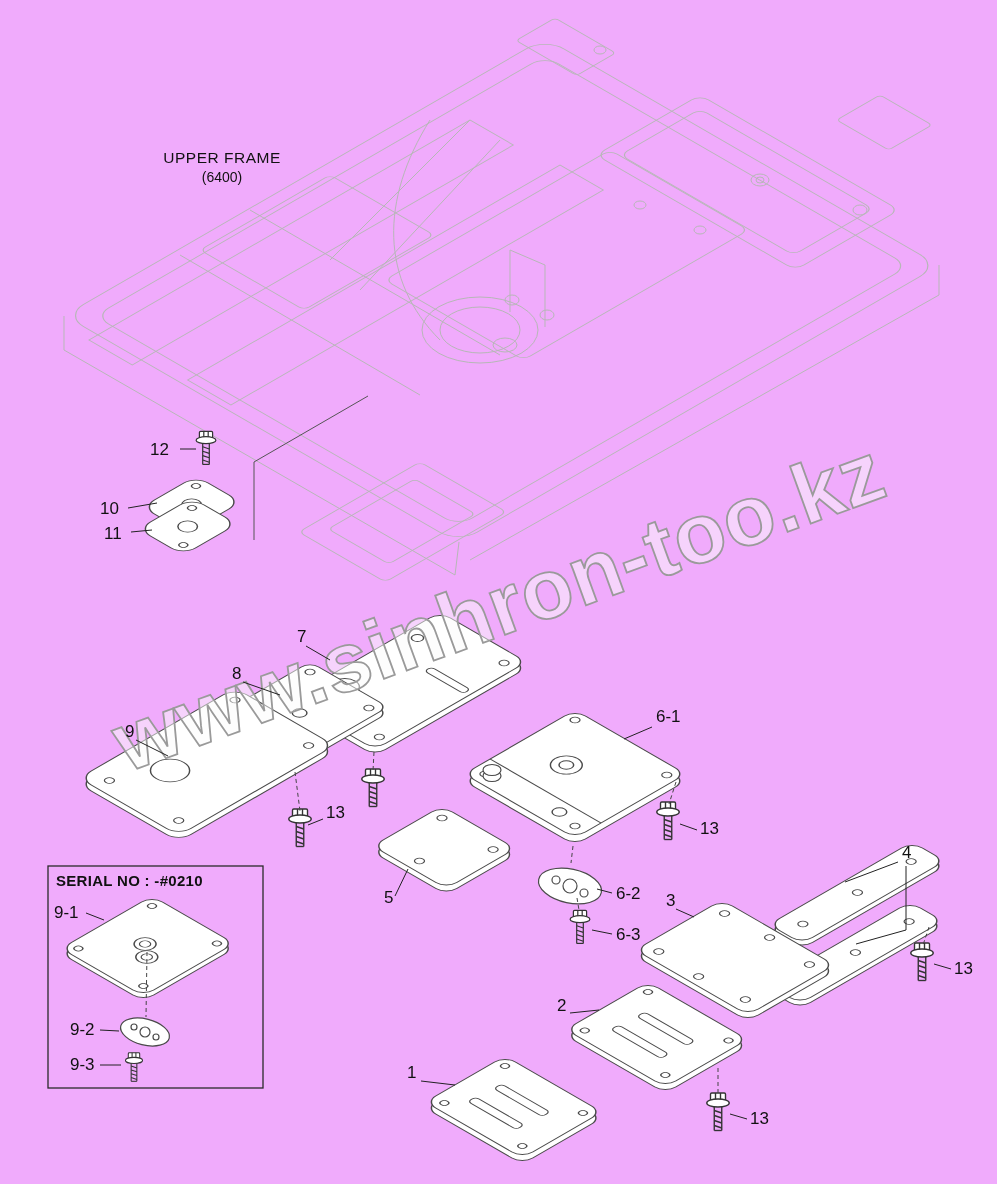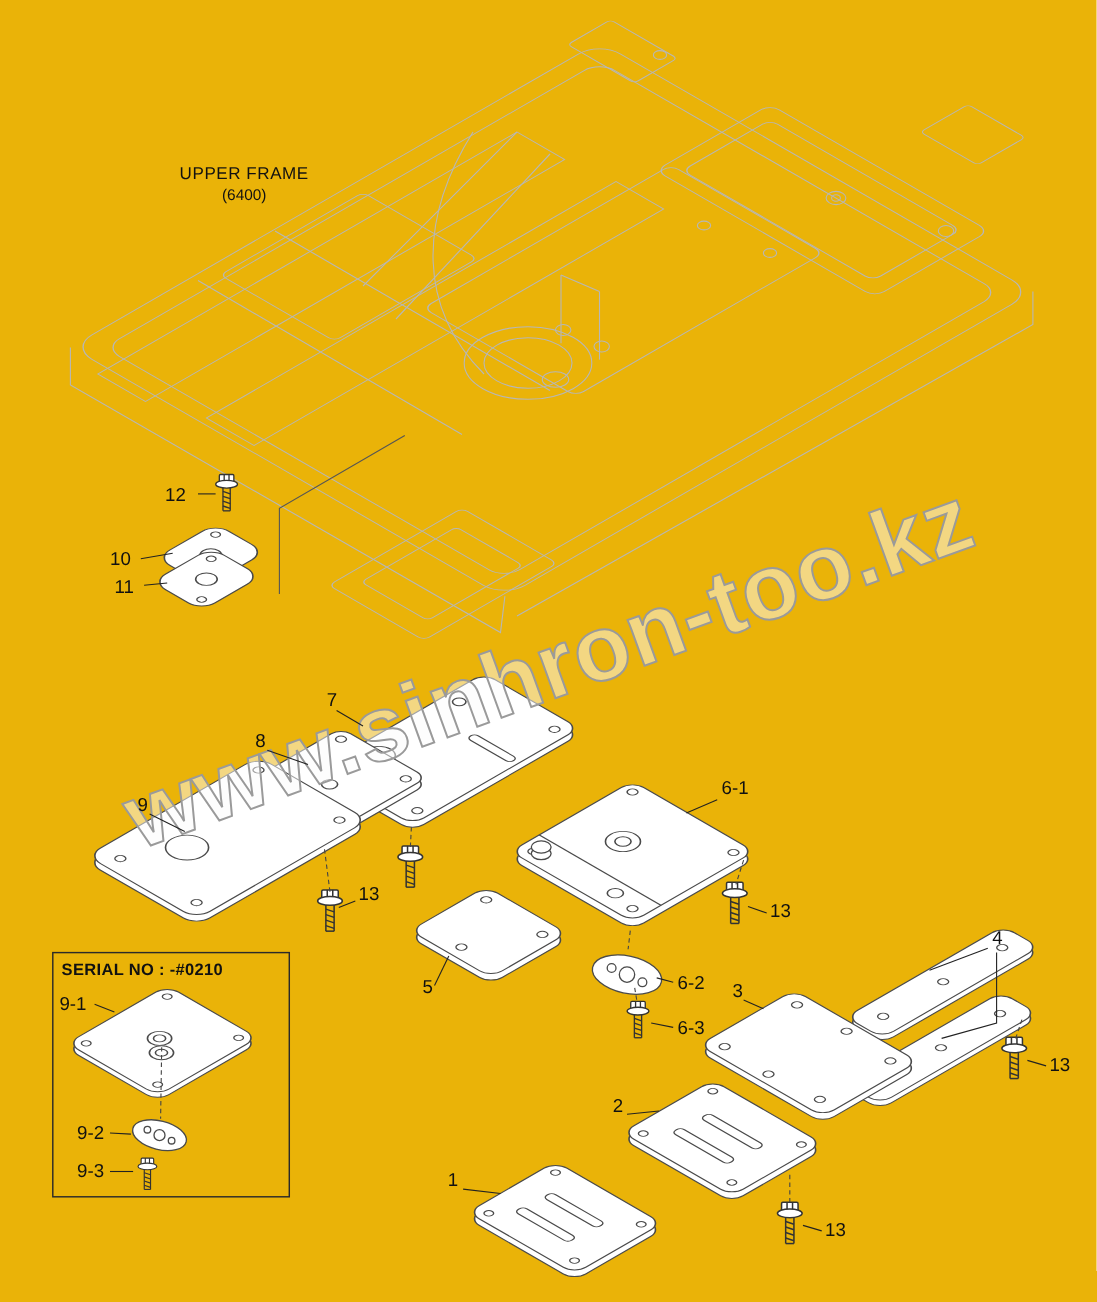--- a/index.html
+++ b/index.html
@@ -1,19 +1,19 @@
 <!DOCTYPE html>
 <html><head>
 <meta charset="utf-8">
 <style>
   html,body{margin:0;padding:0;background:#fff;}
   .canvas{
     position:relative;
     width:997px;height:1184px;
-    background:#eab308;
+    background:#f0abfc;
     overflow:hidden;
     font-family:"Liberation Sans", sans-serif;
   }
   svg{position:absolute;left:0;top:0;}
   svg text{font-family:"Liberation Sans", sans-serif;fill:#111;}
   .part-label{font-size:17px;}
   .title-text{font-size:15.5px;letter-spacing:.5px;}
   .subtitle-text{font-size:14px;}
   .serial-text{font-size:15px;font-weight:bold;letter-spacing:.3px;}
   .watermark-text{

